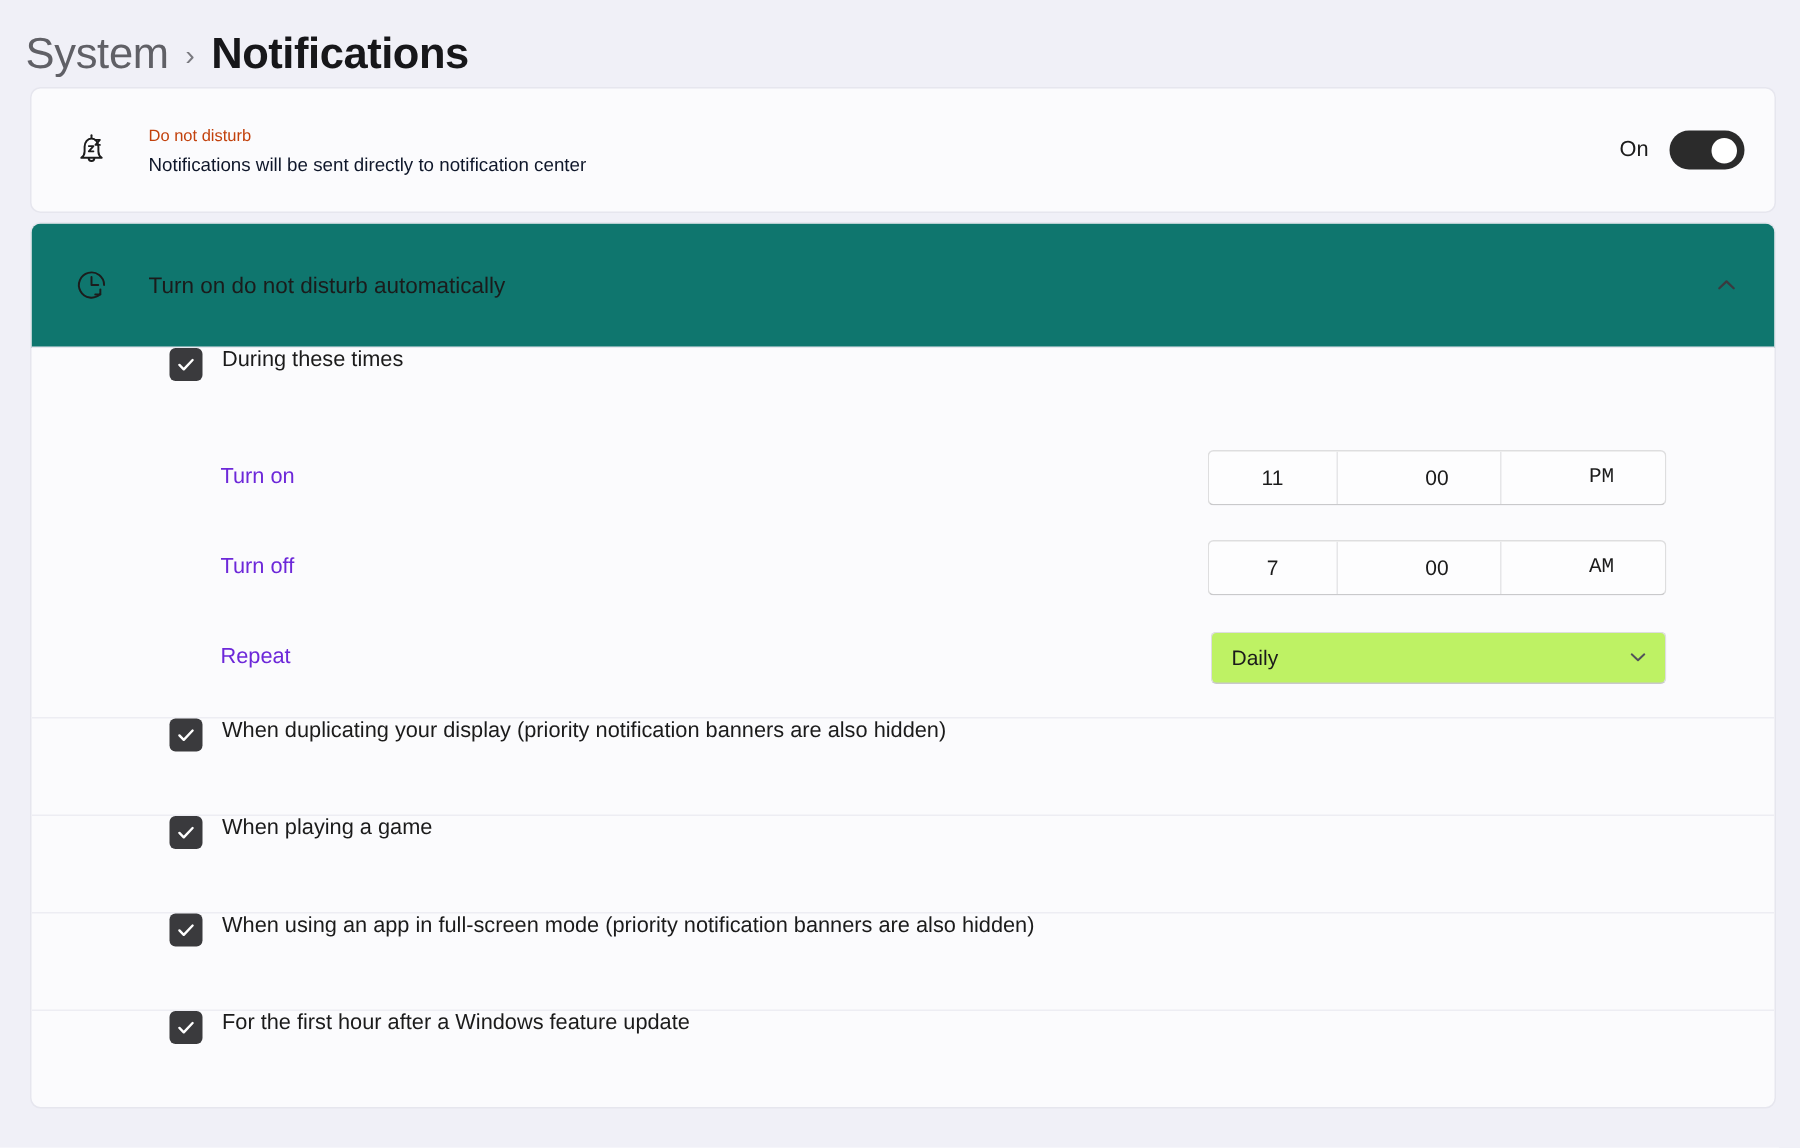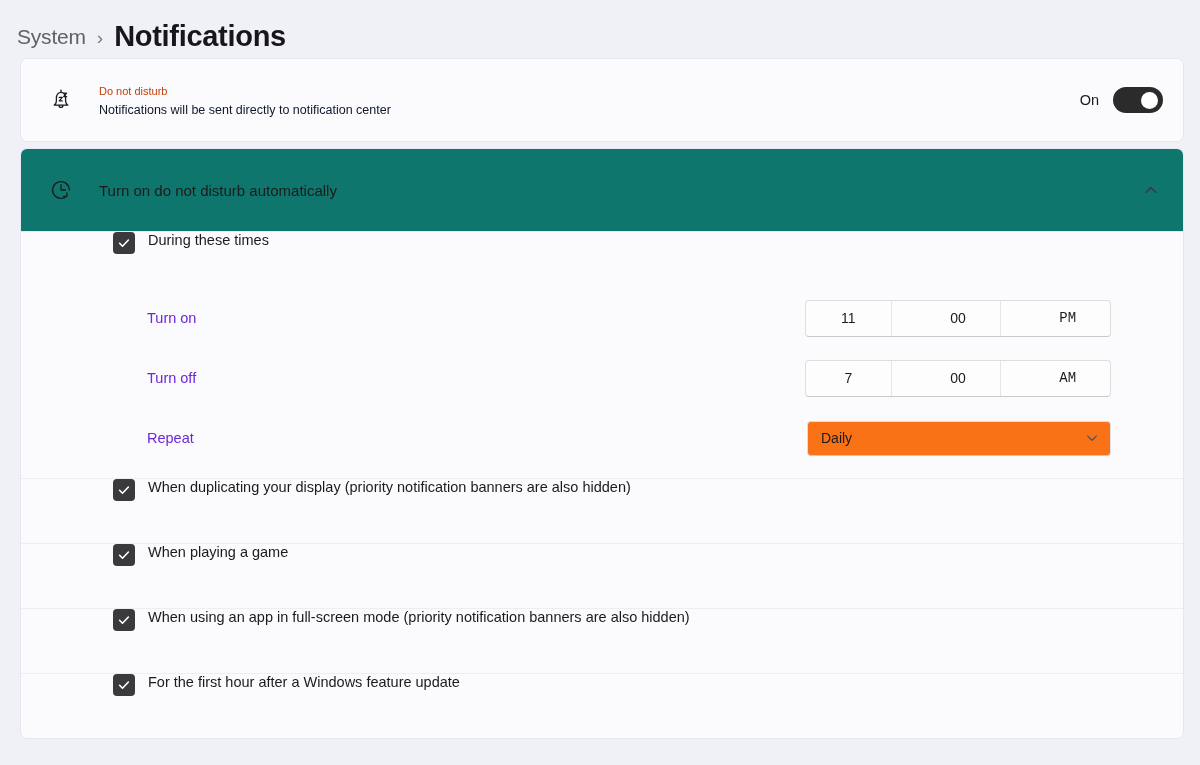--- a/index.html
+++ b/index.html
@@ -19,21 +19,21 @@
   
   .breadcrumb {
     display: flex;
     align-items: center;
     gap: 11px;
     padding: 15px 0 0 17px;
     height: 58px;
     box-sizing: border-box;
   }
   .crumb-parent {
-    font-size: 21px;
+    font-size: 29px;
     color: #606066;
     letter-spacing: -0.2px;
   }
   .crumb-sep {
     font-size: 19px;
     color: #7a7a80;
     line-height: 1;
     position: relative;
     top: 1px;
   }
@@ -206,21 +206,21 @@
     font-size: 14px;
     color: #1b1b1b;
     border-right: 1px solid #e6e6e8;
   }
   .time-seg:last-child { border-right: none; font-family: Liberation Mono, monospace; }
 
   .dropdown {
     width: 304px;
     height: 35px;
     flex: 0 0 304px;
-    background: #f97316;
+    background: #bef264;
     border: 1px solid #dededf;
     border-bottom-color: #c9c9cb;
     border-radius: 4px;
     display: flex;
     align-items: center;
     padding: 0 11px 0 13px;
     box-sizing: border-box;
   }
   .dropdown-value {
     flex: 1 1 auto;

